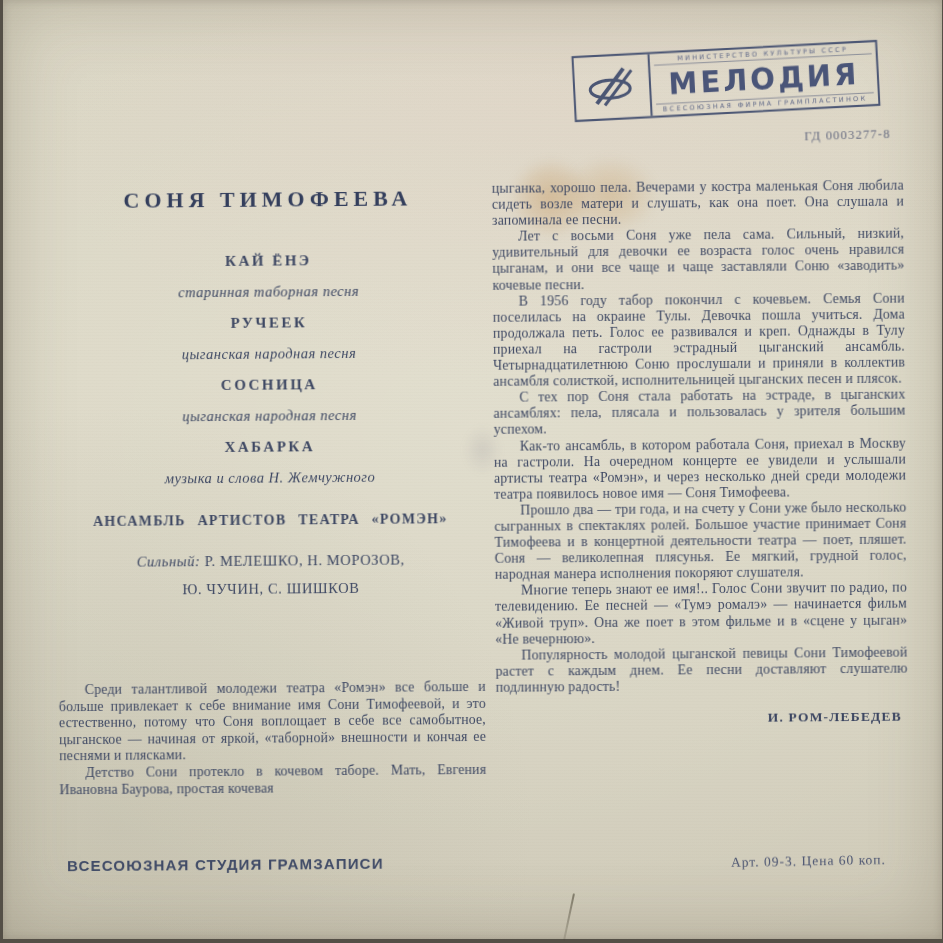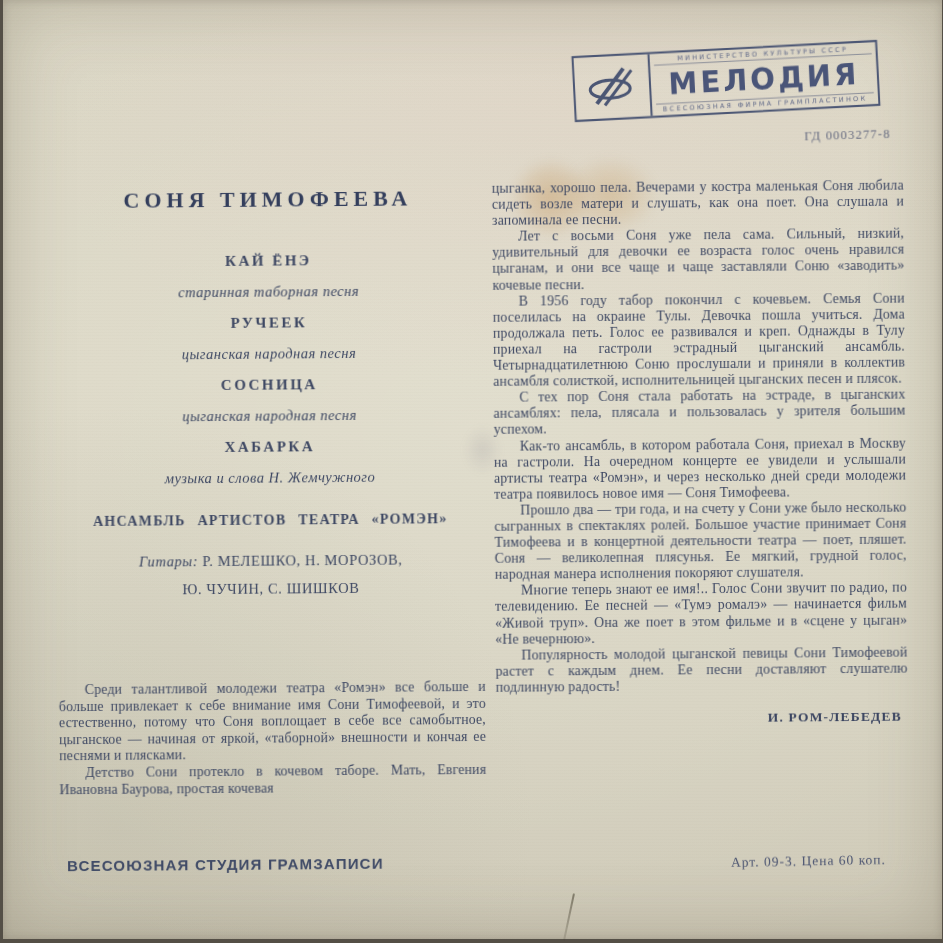--- a/index.html
+++ b/index.html
@@ -156,21 +156,21 @@
         <p class="track-title">СОСНИЦА</p>
         <p class="track-sub">цыганская народная песня</p>
       </div>
       <div class="track">
         <p class="track-title">ХАБАРКА</p>
         <p class="track-sub">музыка и слова Н. Жемчужного</p>
       </div>
 
       <p class="ensemble">АНСАМБЛЬ АРТИСТОВ ТЕАТРА «РОМЭН»</p>
 
-      <p class="guitars"><span class="lbl">Гитары:</span> <span>Р. МЕЛЕШКО, Н. МОРОЗОВ,</span></p>
+      <p class="guitars"><span class="lbl">Сильный:</span> <span>Р. МЕЛЕШКО, Н. МОРОЗОВ,</span></p>
       <p class="guitars">Ю. ЧУЧИН, С. ШИШКОВ</p>
     </div>
 
     <div class="left-notes">
       <p>Среди талантливой молодежи театра «Ромэн» все больше и больше привлекает к себе внимание имя Сони Тимофеевой, и это естественно, потому что Соня воплощает в себе все самобытное, цыганское — начиная от яркой, «таборной» внешности и кончая ее песнями и плясками.</p>
       <p>Детство Сони протекло в кочевом таборе. Мать, Евгения Ивановна Баурова, простая кочевая</p>
     </div>
 
     <div class="right-col">
       <p class="no-indent">цыганка, хорошо пела. Вечерами у костра маленькая Соня любила сидеть возле матери и слушать, как она поет. Она слушала и запоминала ее песни.</p>

